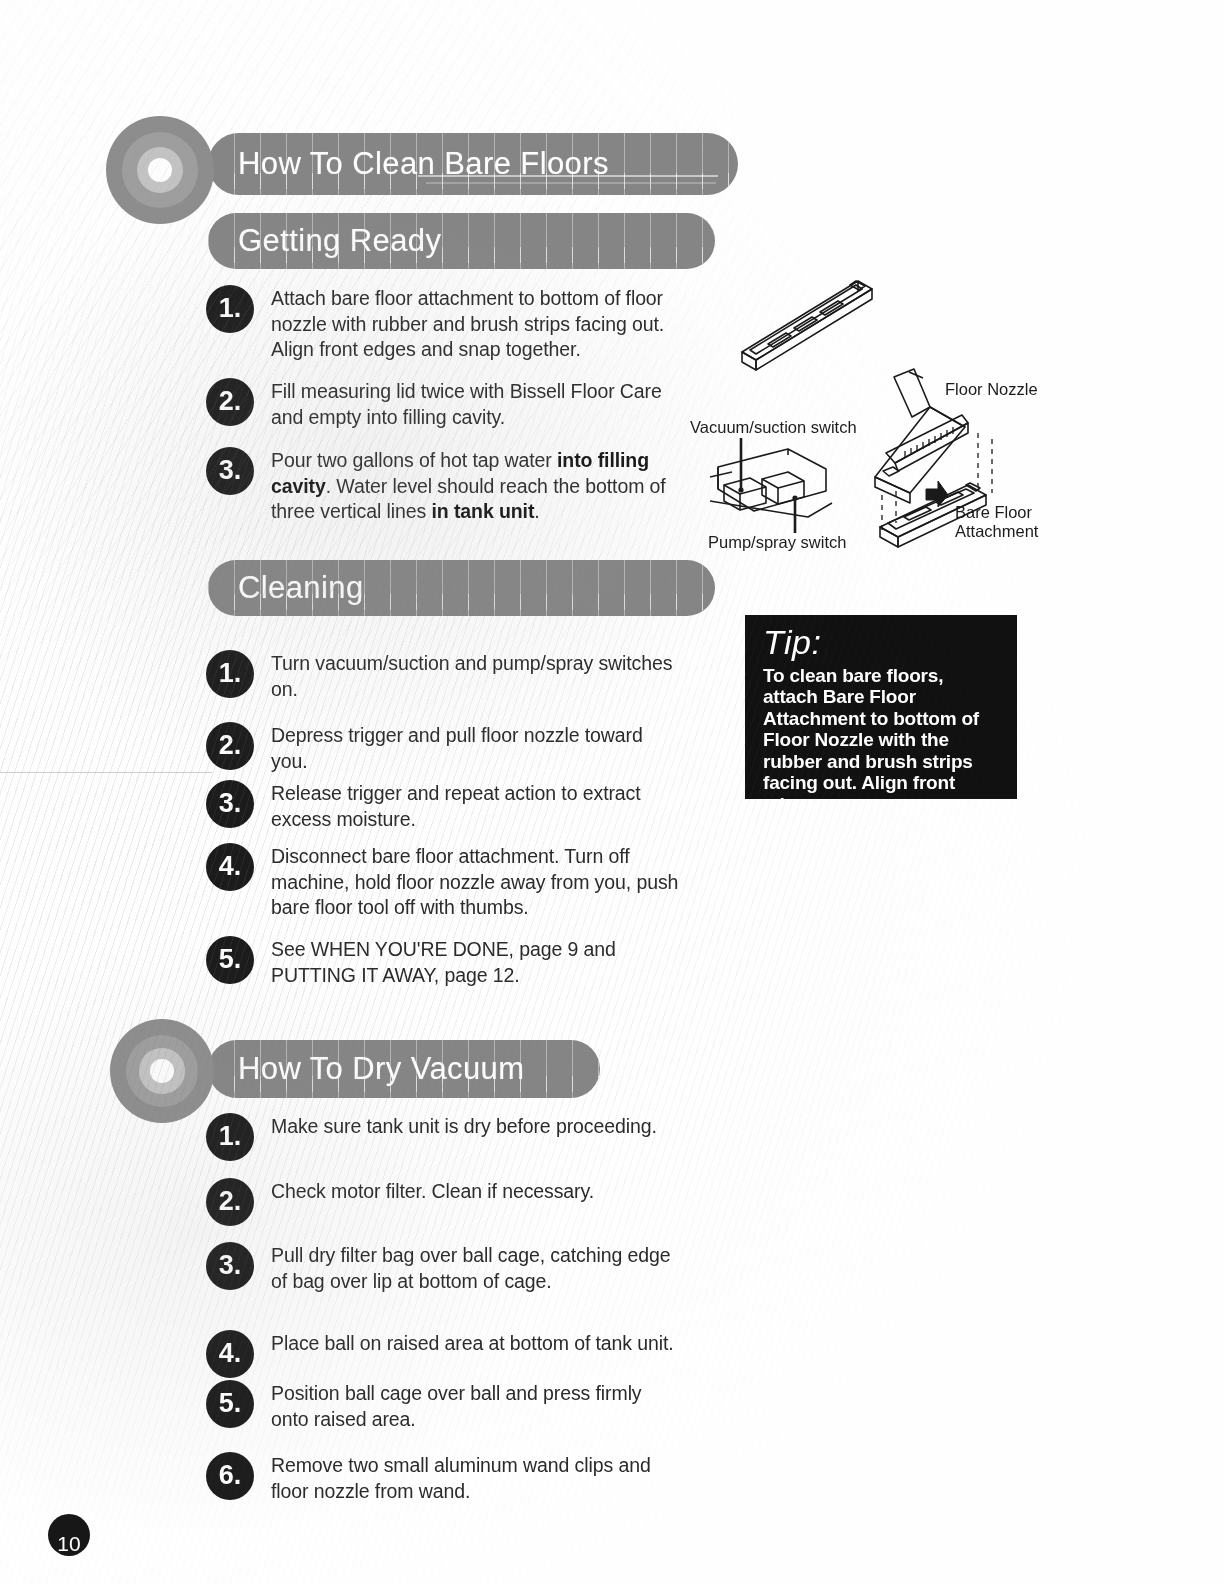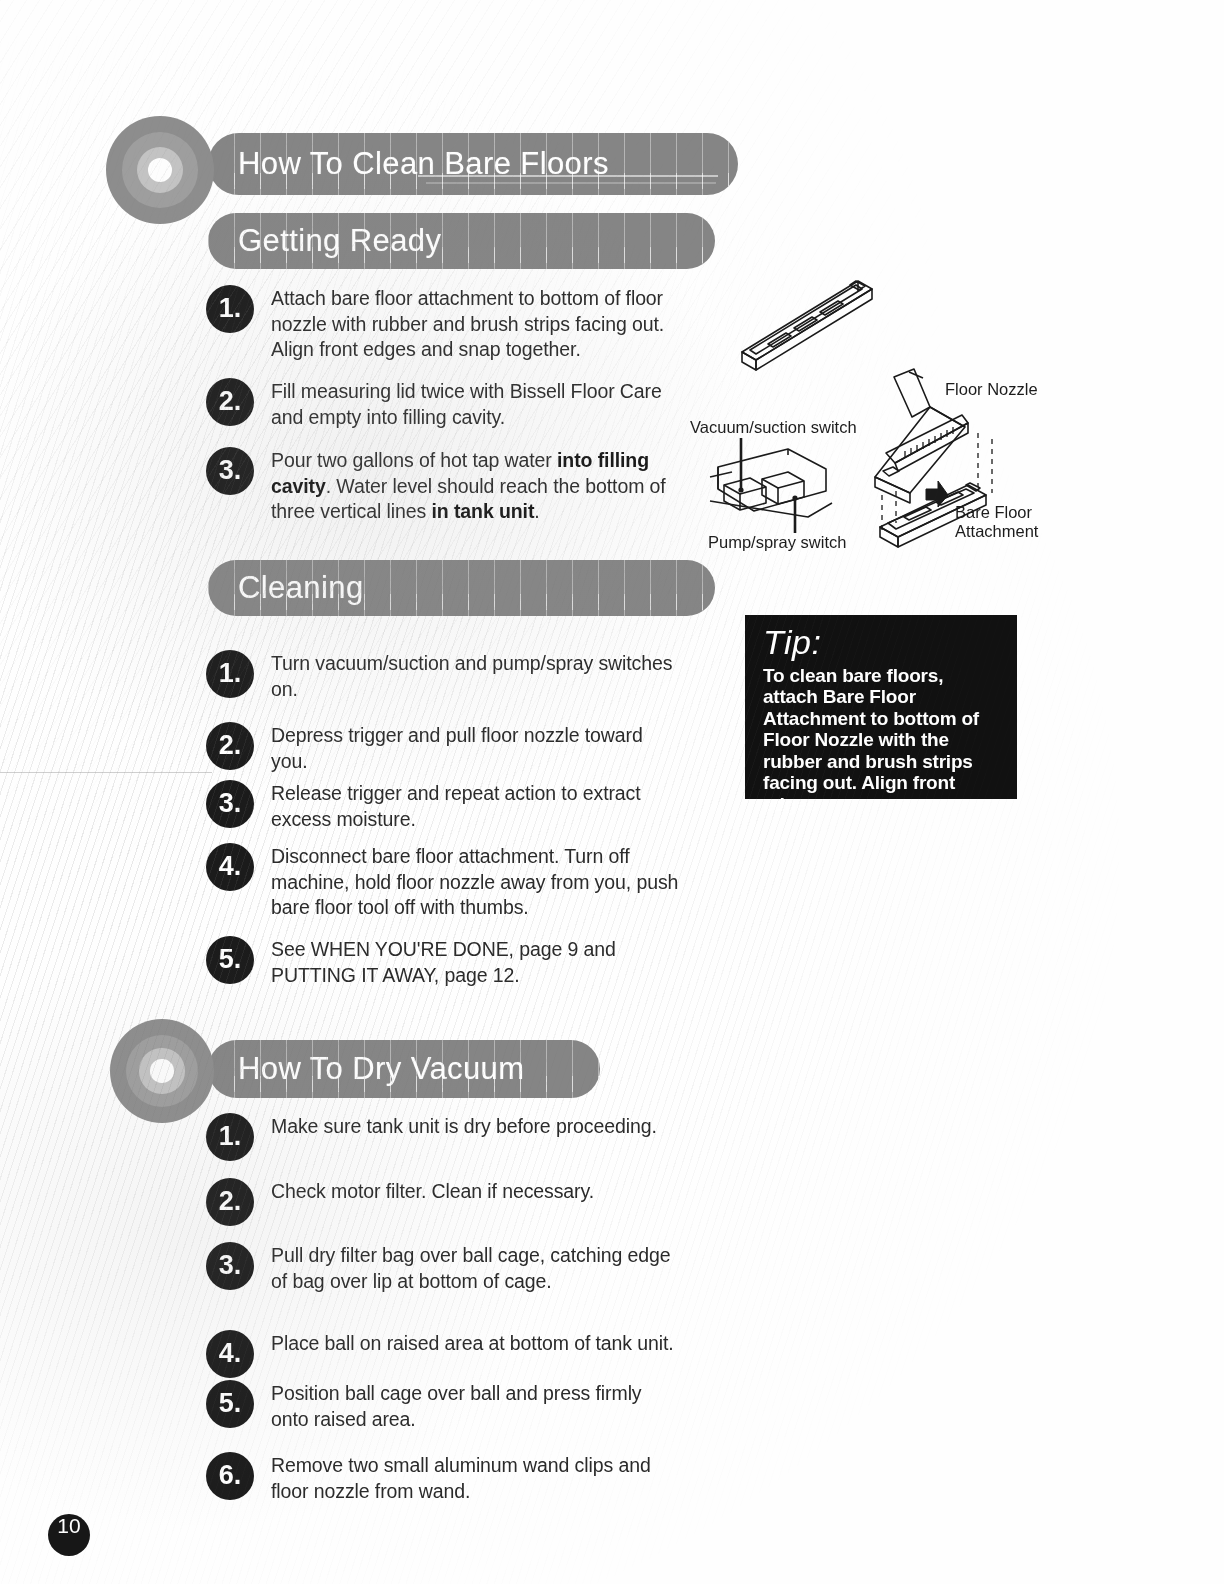--- a/index.html
+++ b/index.html
@@ -244,21 +244,21 @@
     position: absolute;
     left: 48px;
     top: 1514px;
     width: 42px;
     height: 42px;
     border-radius: 50%;
     background: #171717;
     color: #ffffff;
     font-size: 21px;
     display: flex;
-    align-items: flex-start;
+    align-items: flex-end;
     justify-content: center;
     z-index: 6;
   }
 </style>
 </head>
 <body>
 
 <div id="page">
 
   <div class="banner" id="banner-clean" style="left:208px; top:133px; width:500px; height:62px; border-radius:31px; padding-left:30px;">

